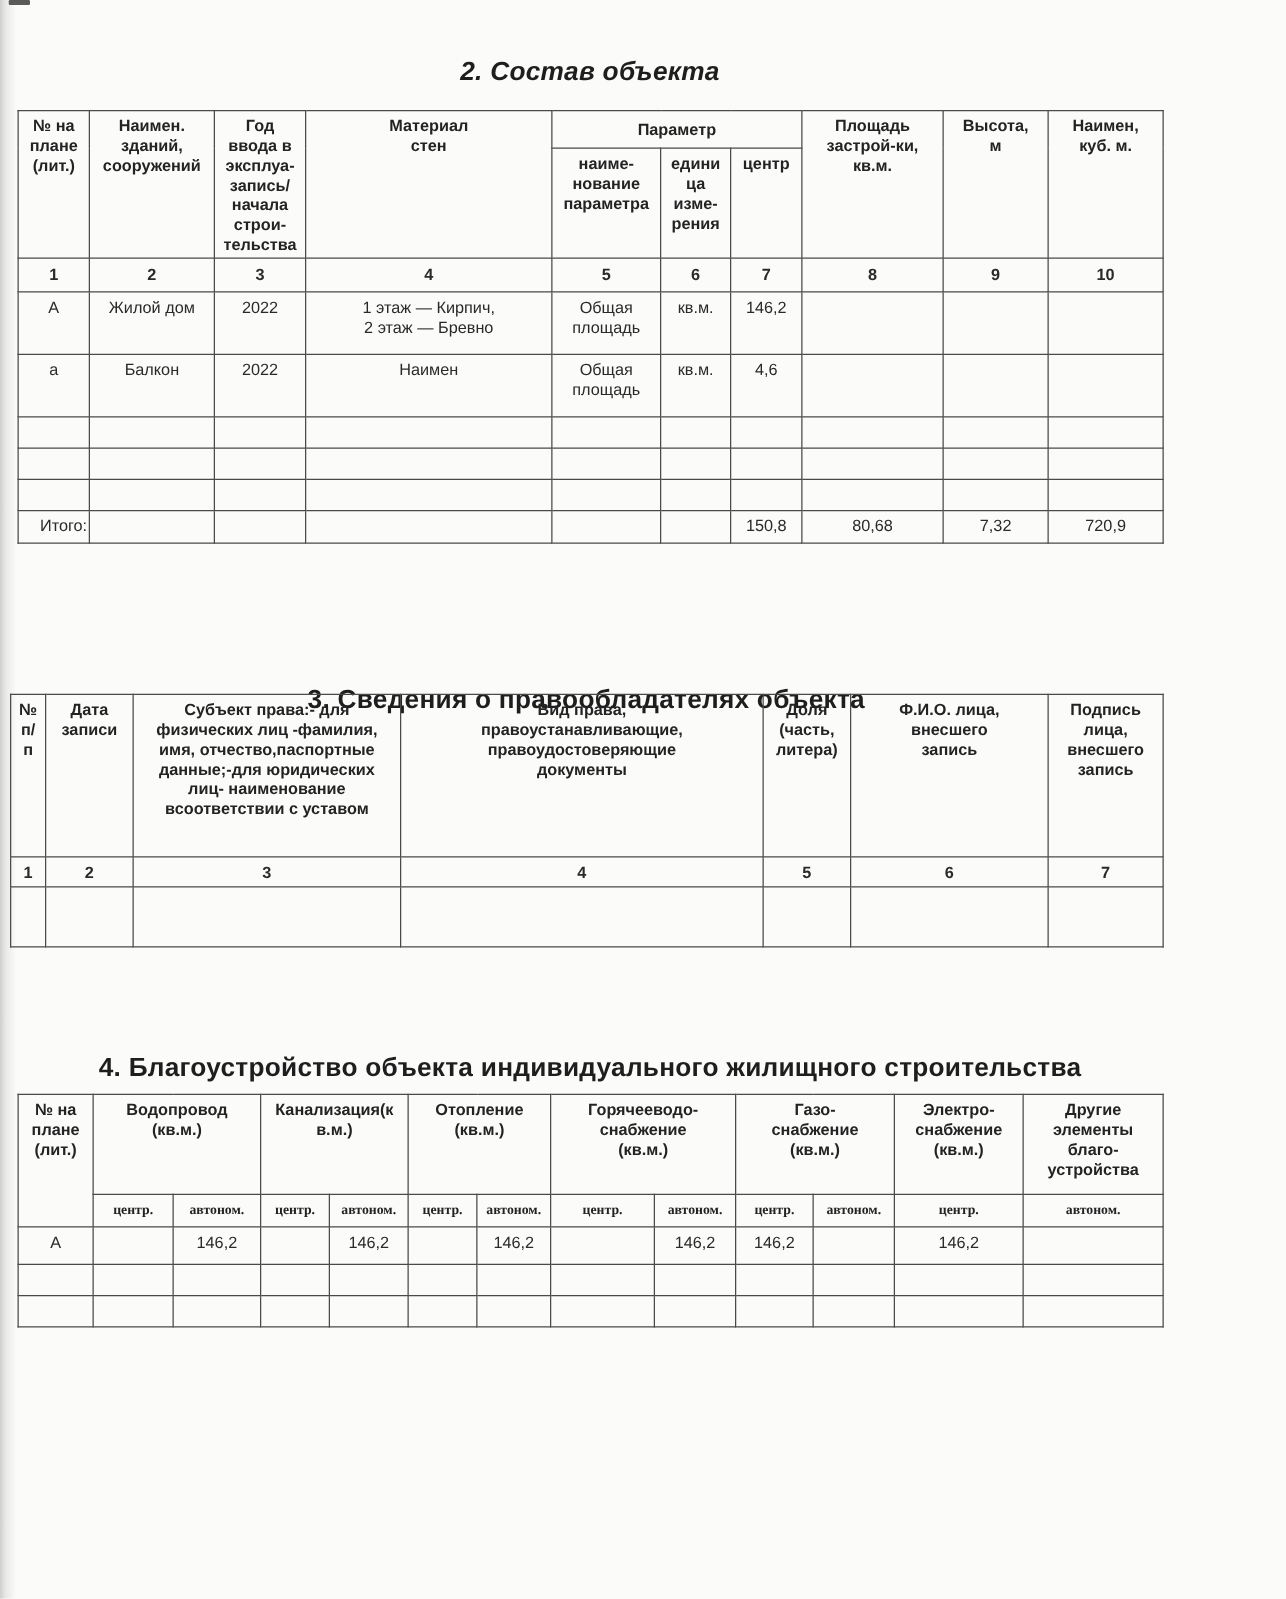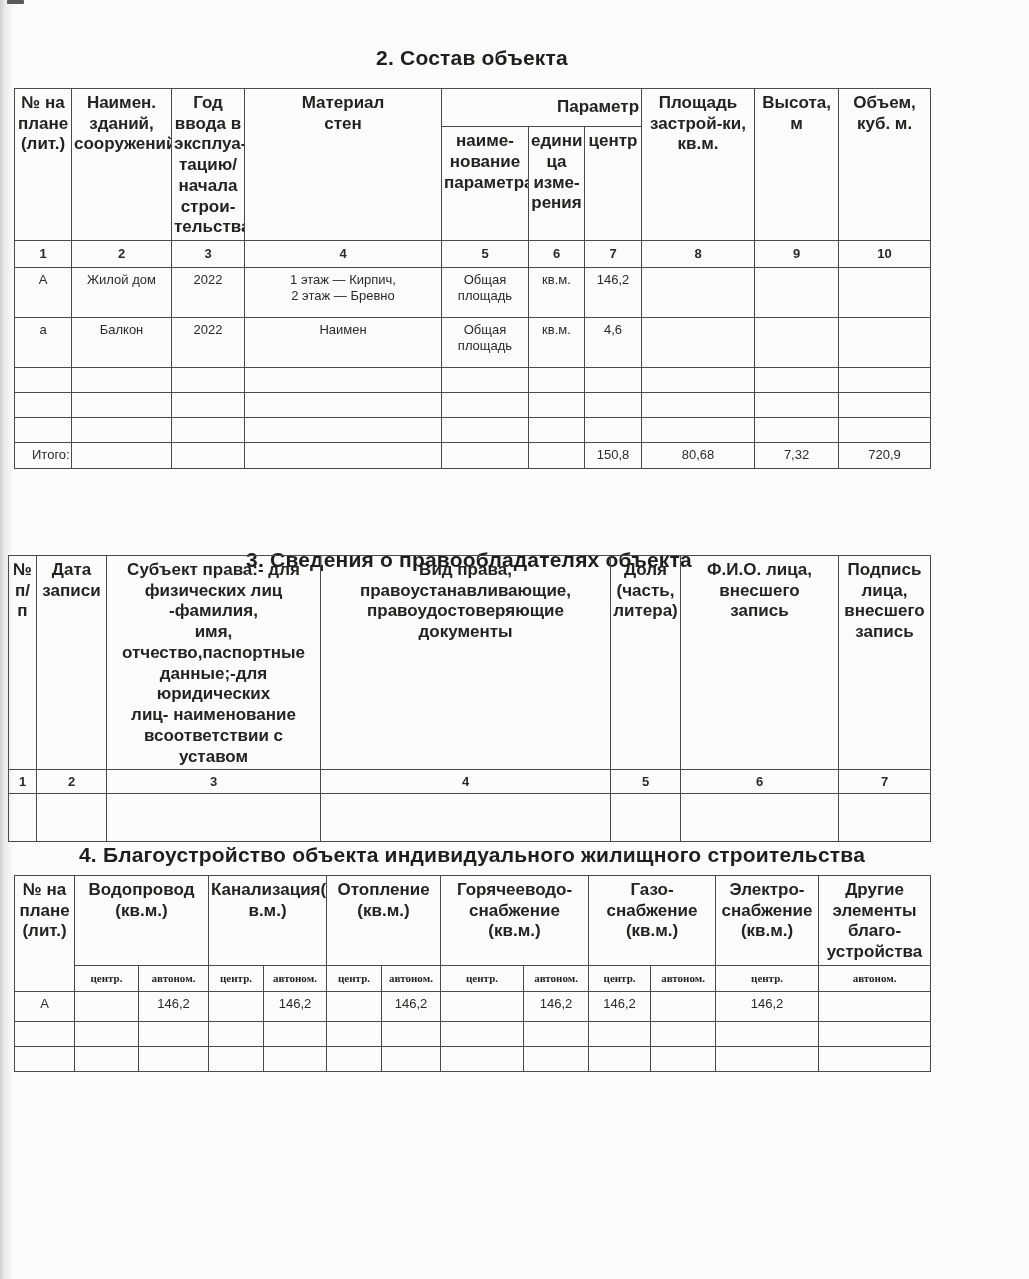--- a/index.html
+++ b/index.html
@@ -18,51 +18,51 @@
   }
   .corner-mark {
     position: absolute; left: 7px; top: 0; width: 17px; height: 4px;
     background: #5a5a5a; border-radius: 1px;
   }
   .doc-title {
     position: absolute;
     font-weight: 700; font-size: 21px; line-height: 1.1;
     text-align: center; color: #1e1e1e; letter-spacing: .2px;
   }
-  #title-s2 { top: 46px;  left: 14px; width: 916px; }
+  #title-s2 { top: 46px;  left: 14px; width: 916px; font-style: italic; }
   #title-s3 { top: 548px; left: 8px;  width: 922px; }
   #title-s4 { top: 843px; left: 14px; width: 916px; }
 
   table {
     position: absolute;
     border-collapse: collapse; table-layout: fixed;
     background: transparent;
   }
   th, td { border: 1px solid #4a4a4a; overflow: hidden; }
   th {
-    font-weight: 700; font-size: 17px; line-height: 1.22;
+    font-weight: 700; font-size: 13px; line-height: 1.22;
     text-align: center; vertical-align: top;
     padding: 4px 2px 2px; white-space: pre-line; color: #232323;
   }
   td {
     font-size: 13px; line-height: 1.2;
     text-align: center; vertical-align: top;
     padding: 4px 2px 2px; white-space: pre-line; color: #2a2a2a;
   }
   #t1 { top: 88px;  left: 14px; width: 916px; }
   #t2 { top: 555px; left: 8px;  width: 922px; }
   #t3 { top: 875px; left: 14px; width: 916px; }
 
   #t1 tr.h1    { height: 30px; }
   #t1 tr.h2    { height: 87px; }
   #t1 tr.nums  { height: 27px; }
   #t1 tr.data  { height: 50px; }
   #t1 tr.empty { height: 25px; }
   #t1 tr.total { height: 26px; }
-  .param-head  { vertical-align: middle; padding: 2px; text-align: right; }
+  .param-head  { vertical-align: middle; padding: 2px; }
   tr.nums td   { font-weight: 700; vertical-align: middle; padding: 2px; }
   td.total-label { text-align: center; padding-left: 17px; white-space: nowrap; }
 
   #t2 tr.h     { height: 130px; }
   #t2 tr.nums  { height: 24px; }
   #t2 tr.empty { height: 48px; }
 
   #t3 tr.h1    { height: 80px; }
   #t3 tr.sub   { height: 26px; }
   #t3 tr.sub th{ font-size: 11px; vertical-align: middle; padding: 2px 1px; font-family: Liberation Serif, serif; }
@@ -94,33 +94,33 @@
     <tr class="h1">
       <th rowspan="2">№ на
 плане
 (лит.)</th>
       <th rowspan="2">Наимен.
 зданий,
 сооружений</th>
       <th rowspan="2">Год
 ввода в
 эксплуа-
-тацию/
+запись/
 начала
 строи-
 тельства</th>
       <th rowspan="2">Материал
 стен</th>
       <th colspan="3" class="param-head">Параметр</th>
       <th rowspan="2">Площадь
 застрой-ки,
 кв.м.</th>
       <th rowspan="2">Высота,
 м</th>
-      <th rowspan="2">Объем,
+      <th rowspan="2">Наимен,
 куб. м.</th>
     </tr>
     <tr class="h2">
       <th>наиме-
 нование
 параметра</th>
       <th>едини
 ца
 изме-
 рения</th>

